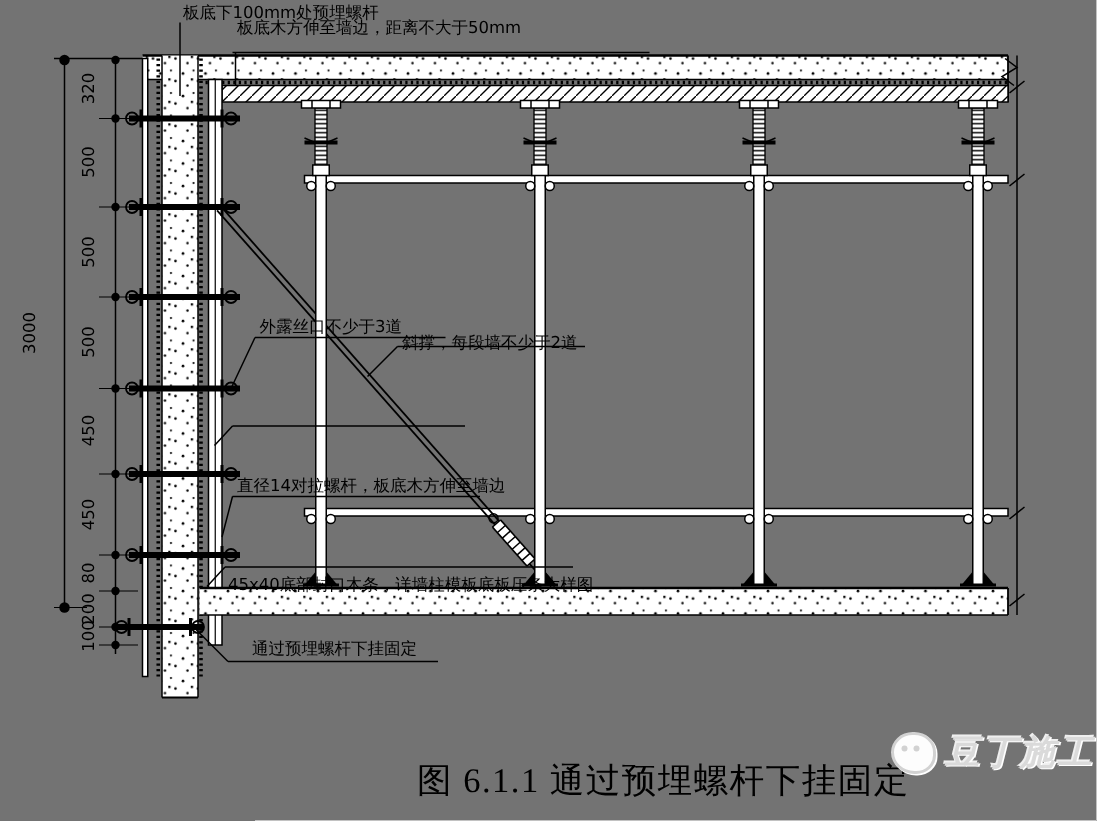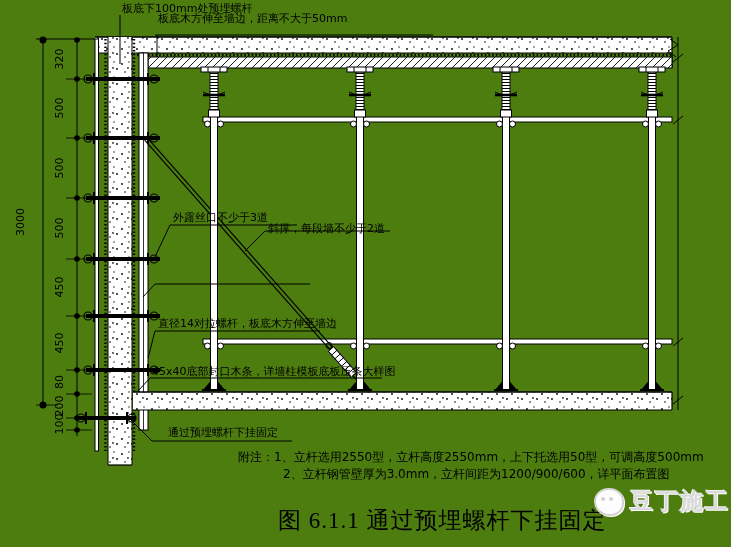--- a/index.html
+++ b/index.html
@@ -1,25 +1,25 @@
 <!DOCTYPE html>
 <html><head>
 <meta charset="utf-8">
 <style>
   html,body{margin:0;padding:0;background:#fff;}
-  .canvas{position:relative;width:731px;height:547px;background:#4d7c0f;overflow:hidden;
+  .canvas{position:relative;width:731px;height:547px;background:#737373;overflow:hidden;
           font-family:"DejaVu Sans",sans-serif;color:#000;}
   svg{position:absolute;left:0;top:0;}
   .ann{position:absolute;font-size:11px;line-height:13px;white-space:nowrap;}
   .note-line{position:absolute;font-size:12px;line-height:14px;white-space:nowrap;}
   .dim-label{position:absolute;font-size:11px;white-space:nowrap;
              transform:translate(-50%,-50%) rotate(-90deg);}
   .fig-title{position:absolute;left:278px;top:505px;font-size:23px;letter-spacing:1px;
              font-family:"Liberation Serif",serif;white-space:nowrap;}
-  .watermark{position:absolute;left:594px;top:486px;display:flex;align-items:center;gap:6px;}
+  .watermark{position:absolute;left:594px;top:486px;display:flex;align-items:center;gap:6px;font-style:italic;}
   .wm-icon{width:26px;height:24px;border:2px solid #d2d2d2;border-radius:50% 50% 46% 54%;
            position:relative;background:#fdfdfd;box-shadow:1px 1px 0 #fff;}
   .wm-icon:before{content:"";position:absolute;left:5px;top:7px;width:4px;height:4px;
            border-radius:50%;background:#d2d2d2;}
   .wm-icon:after{content:"";position:absolute;left:13px;top:7px;width:4px;height:4px;
            border-radius:50%;background:#d2d2d2;}
   .wm-text{font-size:23px;font-weight:bold;color:#dadada;letter-spacing:2px;
            text-shadow:1px 1px 0 #ffffff,-1px -1px 0 #efefef;white-space:nowrap;}
 </style>
 </head>
@@ -235,27 +235,23 @@
         <path d="M150,378 H382 M150,378 L138,391" fill="none" stroke="black" stroke-width="1"></path>
         <path d="M152,441 H292 M152,441 L130,419" fill="none" stroke="black" stroke-width="1"></path>
       </g>
     </svg>
 
   <div class="ann" style="left:122px;top:2px">板底下100mm处预埋螺杆</div>
   <div class="ann" style="left:158px;top:12px">板底木方伸至墙边，距离不大于50mm</div>
   <div class="ann" style="left:173px;top:211px">外露丝口不少于3道</div>
   <div class="ann" style="left:268px;top:222px">斜撑，每段墙不少于2道</div>
   <div class="ann" style="left:158px;top:317px">直径14对拉螺杆，板底木方伸至墙边</div>
-  <div class="ann" style="left:152px;top:365px">45x40底部封口木条，详墙柱模板底板压条大样图</div>
+  <div class="ann" style="left:152px;top:383px">45x40底部封口木条，详墙柱模板底板压条大样图</div>
   <div class="ann" style="left:168px;top:426px">通过预埋螺杆下挂固定</div>
 
-  <div class="note-line" style="left:238px;top:450px">
-    <span>附注：</span><span>1、立杆选用2550型，立杆高度2550mm，上下托选用50型，可调高度500mm</span>
-  </div>
-  <div class="note-line" style="left:283px;top:467px">2、立杆钢管壁厚为3.0mm，立杆间距为1200/900/600，详平面布置图</div>
 
   <div class="fig-title">图 6.1.1 通过预埋螺杆下挂固定</div>
 
   <div class="watermark">
     <span class="wm-icon"></span>
     <span class="wm-text">豆丁施工</span>
   </div>
 
   <div id="dims">
       <div class="dim-label" style="left: 59px; top: 59px;">320</div>

